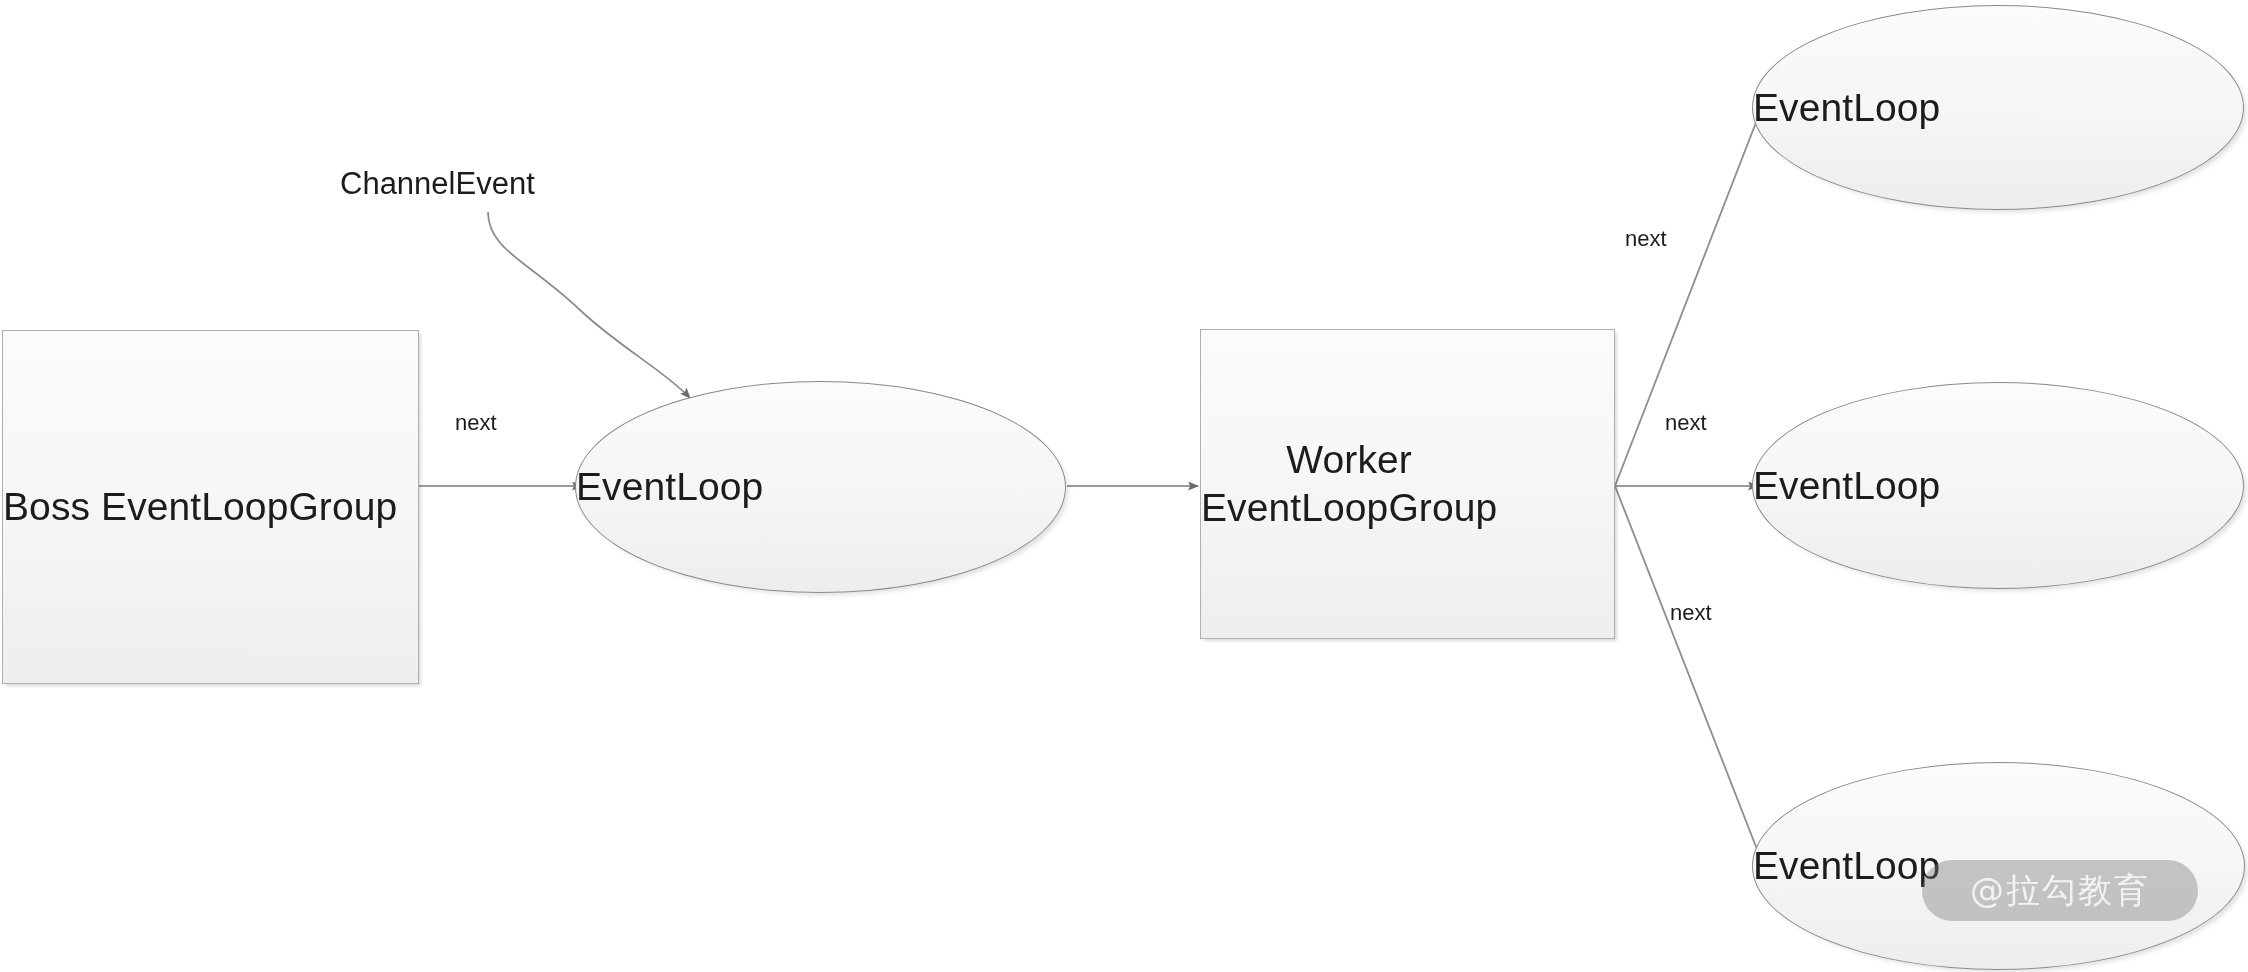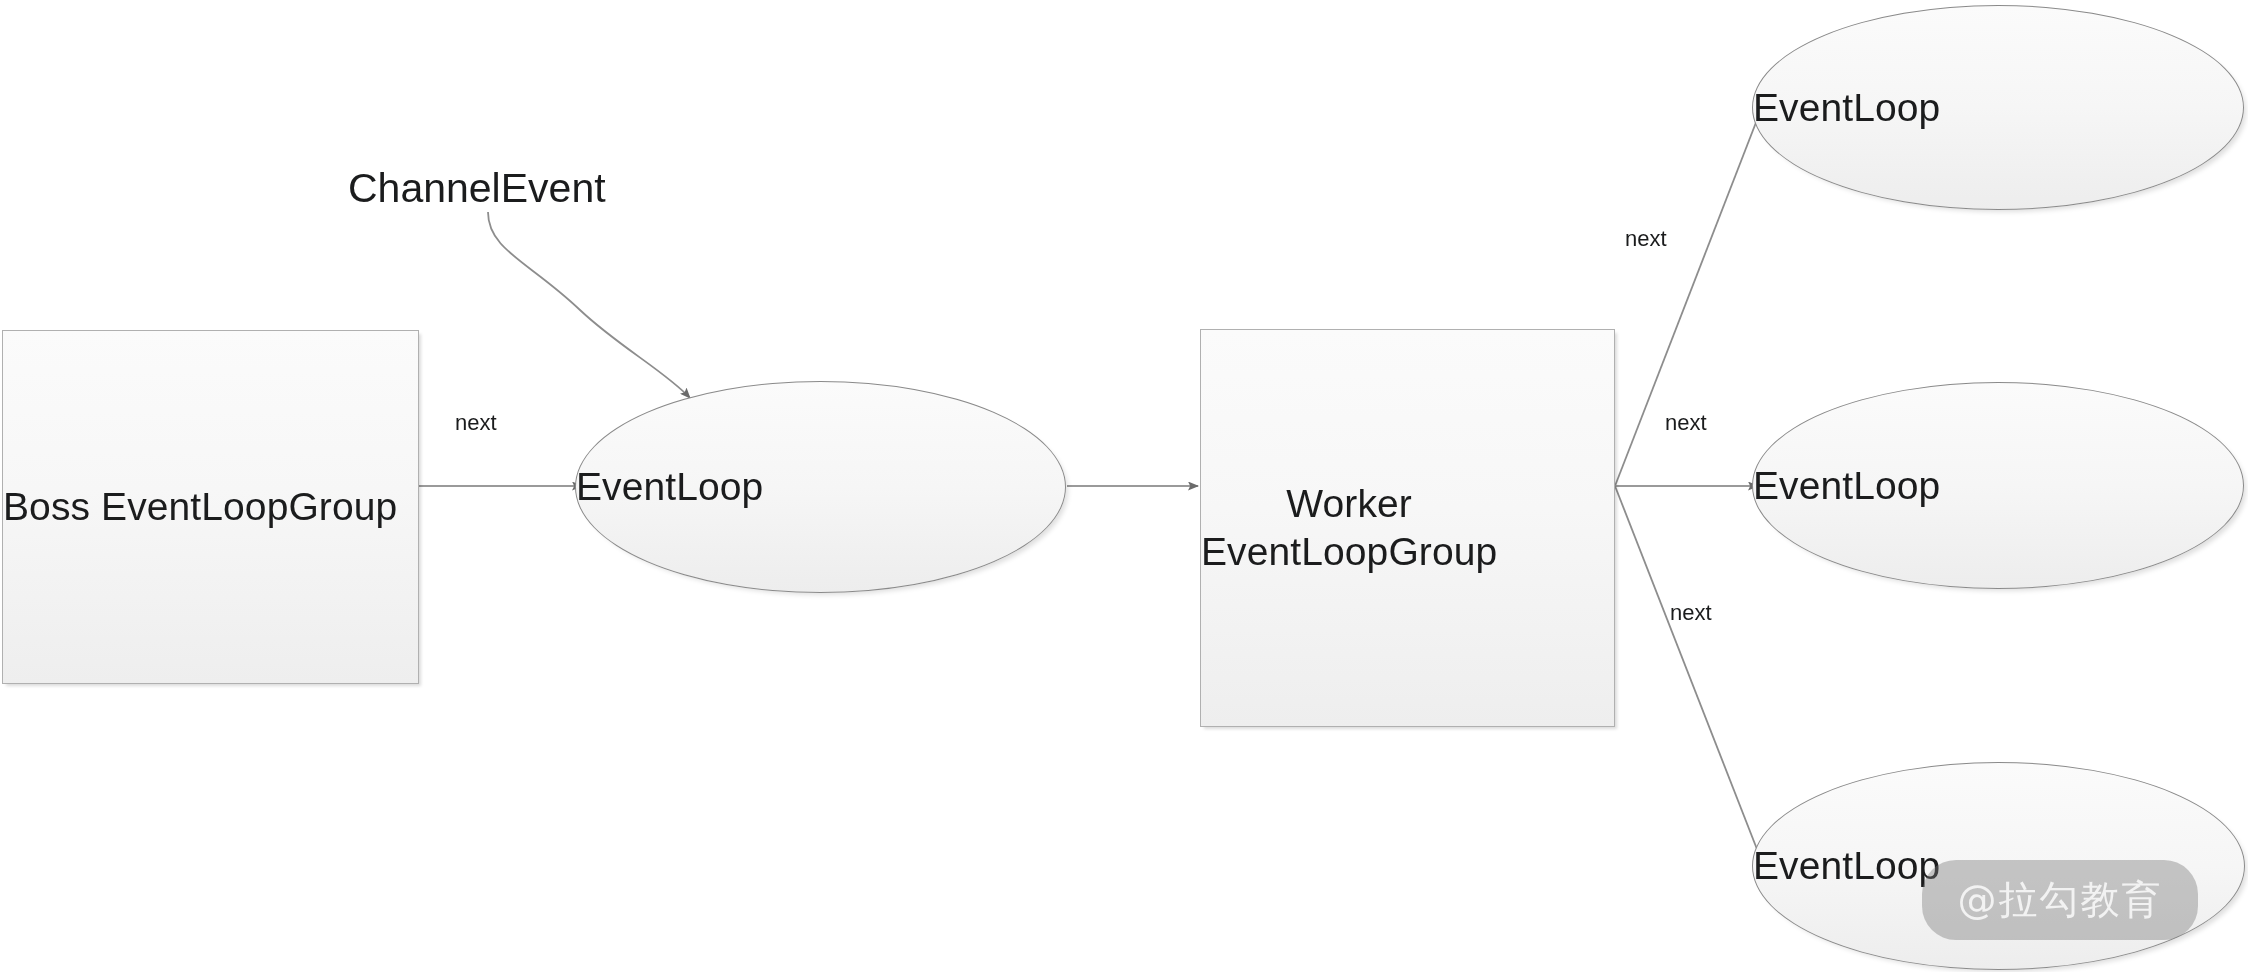--- a/index.html
+++ b/index.html
@@ -44,53 +44,53 @@
   .ellipse {
     border: 1.4px solid #8a8a8a;
     border-radius: 50%;
     background: linear-gradient(180deg, #fbfbfb 0%, #f6f6f6 50%, #ededed 100%);
     box-shadow: 4px 4px 5px -2px rgba(0,0,0,0.13);
   }
 
   
   #node-boss          { left: 2px;    top: 330px; width: 417px; height: 354px; }
   #node-eventloop-mid { left: 575px;  top: 381px; width: 491px; height: 212px; }
-  #node-worker        { left: 1200px; top: 329px; width: 415px; height: 398px; }
+  #node-worker        { left: 1200px; top: 329px; width: 415px; height: 310px; }
   #node-eventloop-1   { left: 1752px; top: 5px;   width: 492px; height: 205px; }
   #node-eventloop-2   { left: 1752px; top: 382px; width: 492px; height: 207px; }
   #node-eventloop-3   { left: 1752px; top: 762px; width: 493px; height: 208px; }
 
   
   .edge-label {
     position: absolute;
     color: #1b1c1d;
     font-size: 22px;
     line-height: 1;
     white-space: nowrap;
   }
-  #label-channelevent { left: 348px;  top: 168px; font-size: 41px; text-align: right; }
+  #label-channelevent { left: 340px;  top: 168px; font-size: 31px; text-align: right; }
   #label-next-boss    { left: 455px;  top: 412px; }
   #label-next-1       { left: 1625px; top: 228px; }
   #label-next-2       { left: 1665px; top: 412px; }
   #label-next-3       { left: 1670px; top: 602px; }
 
   
   #watermark {
     position: absolute;
     left: 1922px;
     top: 860px;
     width: 276px;
-    height: 80px;
+    height: 61px;
     border-radius: 34px;
     background: rgba(120,120,120,0.40);
     display: flex;
     align-items: center;
     justify-content: center;
     color: rgba(255,255,255,0.78);
-    font-size: 39px;
+    font-size: 34px;
     letter-spacing: 2px;
     font-family: "DejaVu Sans", "Liberation Sans", sans-serif;
     filter: blur(0.4px);
   }
 </style>
 </head>
 <body>
 
 <div id="stage">
 

